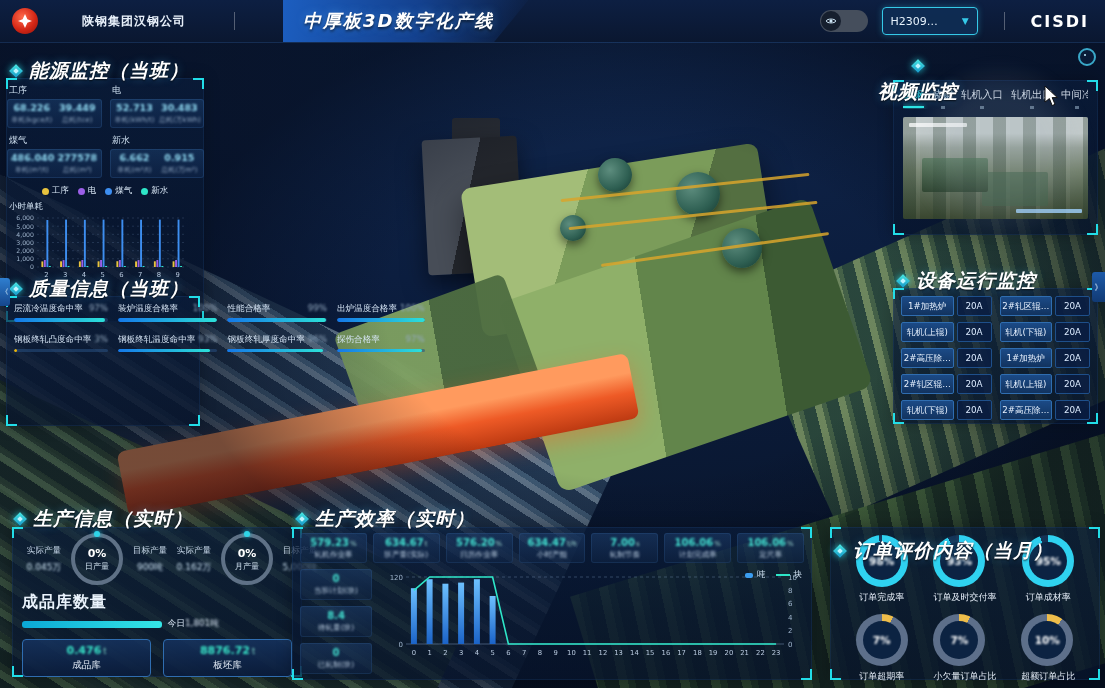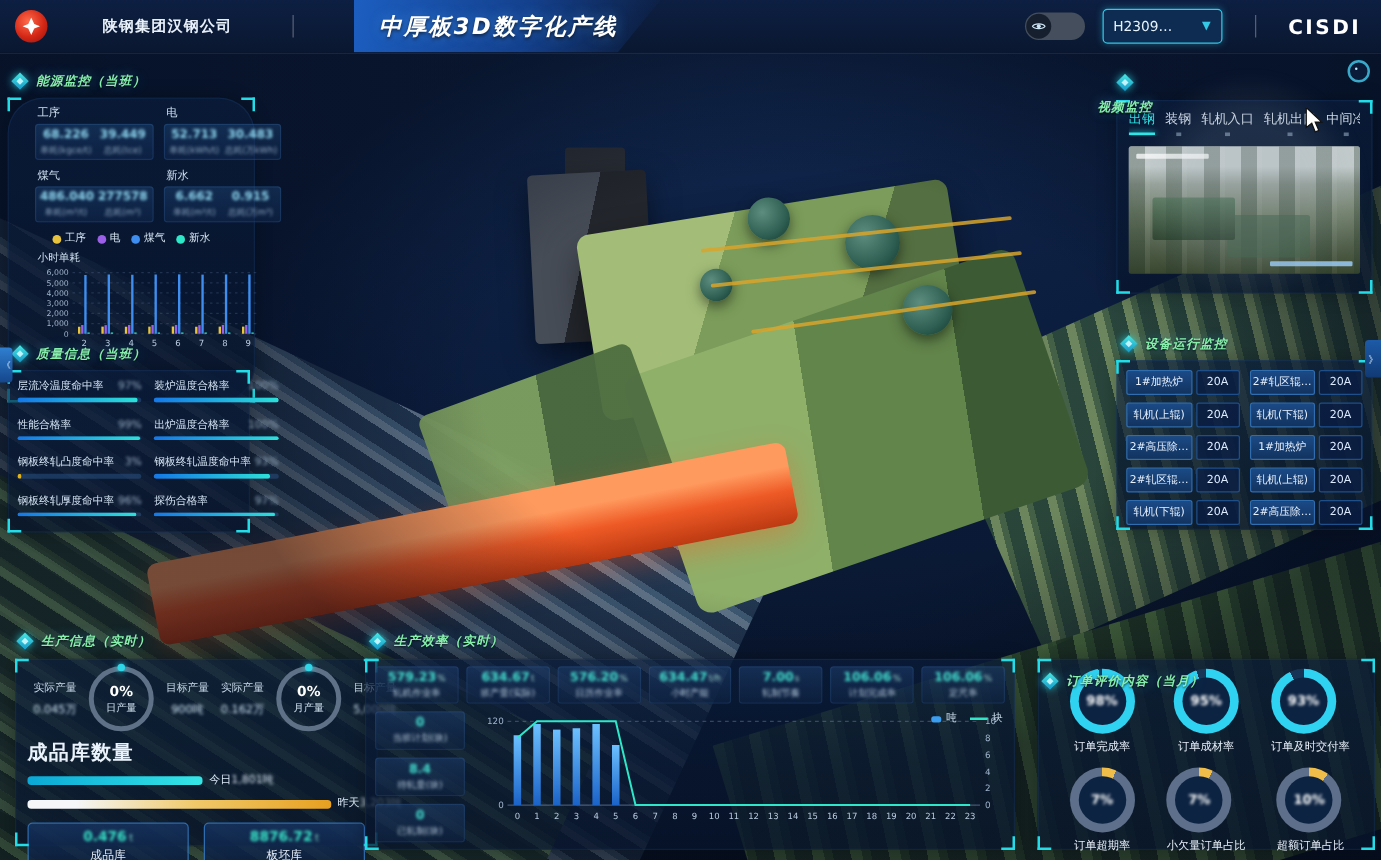--- a/index.html
+++ b/index.html
@@ -57,48 +57,48 @@
     display:flex;align-items:center;justify-content:space-between;padding:0 8px;cursor:pointer;box-shadow:0 0 6px rgba(53,201,232,.35);}
   #shift-select .val{color:#e6f2fc;font-size:11px;}
   #shift-select .car{color:#35c9e8;font-size:9px;margin-left:6px;}
   .tb-brand{color:#fff;font-size:16px;font-weight:bold;letter-spacing:2px;}
 
   
   .hdr{position:absolute;display:flex;align-items:center;gap:7px;z-index:22;}
   .dia{width:12px;height:12px;position:relative;flex:0 0 auto;}
   .dia::before{content:"";position:absolute;inset:1px;background:linear-gradient(135deg,#49e8e2,#1597c8);transform:rotate(45deg);box-shadow:0 0 7px rgba(40,220,230,.8);}
   .dia::after{content:"";position:absolute;inset:4px;background:#bff4ff;transform:rotate(45deg);}
-  .hdr .t{color:#86efac;font-size:10px;font-weight:bold;font-style:italic;letter-spacing:1px;
+  .hdr .t{color:#ffffff;font-size:19px;font-weight:bold;font-style:italic;letter-spacing:1px;
     text-shadow:0 1px 2px rgba(0,0,0,.8),0 0 9px rgba(70,190,255,.4);white-space:nowrap;}
   .panel{position:absolute;z-index:15;background:linear-gradient(180deg,rgba(10,29,60,.66),rgba(7,20,44,.72));
     box-shadow:inset 0 0 0 1px rgba(45,100,165,.16),0 0 14px rgba(0,0,0,.25);}
   .cnr{position:absolute;width:9px;height:9px;border:0 solid #22dde8;pointer-events:none;z-index:3;}
   .cnr.tl{left:0;top:0;border-top-width:2px;border-left-width:2px;}
   .cnr.tr{right:0;top:0;border-top-width:2px;border-right-width:2px;}
   .cnr.bl{left:0;bottom:0;border-bottom-width:2px;border-left-width:2px;}
   .cnr.br{right:0;bottom:0;border-bottom-width:2px;border-right-width:2px;}
   .blur{filter:blur(1.3px);}
 
   
-  #energy-panel{left:6px;top:78px;width:198px;height:244px;padding:6px 22px;box-sizing:border-box;border-radius:29px;}
+  #energy-panel{left:6px;top:78px;width:198px;height:244px;padding:6px 1px;box-sizing:border-box;}
   #e-cards{display:grid;grid-template-columns:1fr 1fr;gap:6px 8px;}
   .eg-l{color:#cfe0f0;font-size:9px;margin:0 0 2px 2px;}
   .eg-c{background:linear-gradient(180deg,rgba(30,70,120,.45),rgba(16,40,80,.5));border-radius:3px;
     display:flex;padding:3px 4px;gap:4px;box-shadow:inset 0 0 0 1px rgba(70,130,200,.2);}
   .eg-i{flex:1;min-width:0;text-align:center;}
   .eg-v{color:#8fd8f0;font-size:9.5px;font-weight:bold;white-space:nowrap;}
   .eg-u{color:#8fa6c0;font-size:7px;white-space:nowrap;margin-top:2px;}
   #e-legend{display:flex;justify-content:center;gap:9px;margin-top:7px;}
   .lg-i{display:flex;align-items:center;gap:3px;color:#d6e4f2;font-size:8.5px;cursor:pointer;}
   .lg-d{width:7px;height:7px;border-radius:50%;}
   #e-chart-label{color:#cfe0f0;font-size:8.5px;margin:4px 0 0 2px;}
 
   
   #quality-panel{left:6px;top:296px;width:194px;height:130px;padding:7px 8px;box-sizing:border-box;}
-  #q-list{display:grid;grid-template-columns:1fr 1fr;gap:12px 10px;}
+  #q-list{display:grid;grid-template-columns:1fr 1fr 1fr 1fr;gap:12px 10px;}
   .q-row{display:flex;justify-content:space-between;align-items:baseline;}
   .q-lab{color:#d5e4f4;font-size:8.6px;white-space:nowrap;overflow:hidden;}
   .q-val{color:#93a9bf;font-size:8.6px;margin-left:3px;}
   .q-track{margin-top:3px;height:3.5px;background:rgba(40,80,130,.55);border-radius:2px;overflow:hidden;}
   .q-fill{height:100%;border-radius:2px;background:linear-gradient(90deg,#1478e8,#2ce0d8);}
 
   
   #mill-panel{left:398px;top:78px;width:280px;height:64px;border:1px solid #2a5a9a;border-radius:6px;
     background:linear-gradient(180deg,rgba(13,36,72,.88),rgba(9,26,54,.9));display:flex;align-items:center;
     padding:8px 12px;box-sizing:border-box;z-index:18;}
@@ -622,24 +622,20 @@
             <div class="pg-sv blur">5,000吨</div>
           </div>
         </div>
       </div>
     <div id="p-inv-title">成品库数量</div>
     <div id="p-inv">
         <div class="inv-row">
           <div class="inv-fill" style="width: 52%; background: linear-gradient(90deg, rgb(10, 168, 214), rgb(53, 230, 230));"></div>
           <span class="inv-lab" style="left: calc(52% + 5px);"><span>今日</span><span class="blur">1,801吨</span></span>
         </div>
-        <div class="inv-row">
-          <div class="inv-fill" style="width: 90%; background: linear-gradient(90deg, rgb(245, 247, 248) 0px, rgb(245, 247, 248) 16%, rgb(240, 201, 106) 55%, rgb(232, 160, 32));"></div>
-          <span class="inv-lab" style="left: calc(90% + 5px);"><span>昨天</span><span class="blur">3,203吨</span></span>
-        </div>
       </div>
     <div id="p-stats">
         <div class="p-stat">
           <div class="v blur">0.476<small>t</small></div>
           <div class="l">成品库</div>
         </div>
         <div class="p-stat">
           <div class="v blur">8876.72<small>t</small></div>
           <div class="l">板坯库</div>
         </div>
@@ -776,34 +772,34 @@
     <div id="o-grid">
         <div>
           <div class="don" style="background: conic-gradient(rgb(47, 210, 240) 98%, rgba(30, 70, 115, 0.55) 0deg);">
             <div class="hole">
               <span class="pv blur">98%</span>
             </div>
           </div>
           <div class="o-lab">订单完成率</div>
         </div>
         <div>
+          <div class="don" style="background: conic-gradient(rgb(47, 210, 240) 93%, rgba(30, 70, 115, 0.55) 0deg);">
+            <div class="hole">
+              <span class="pv blur">93%</span>
+            </div>
+          </div>
+          <div class="o-lab">订单及时交付率</div>
+        </div>
+        <div>
           <div class="don" style="background: conic-gradient(rgb(47, 210, 240) 95%, rgba(30, 70, 115, 0.55) 0deg);">
             <div class="hole">
               <span class="pv blur">95%</span>
             </div>
           </div>
           <div class="o-lab">订单成材率</div>
-        </div>
-        <div>
-          <div class="don" style="background: conic-gradient(rgb(47, 210, 240) 93%, rgba(30, 70, 115, 0.55) 0deg);">
-            <div class="hole">
-              <span class="pv blur">93%</span>
-            </div>
-          </div>
-          <div class="o-lab">订单及时交付率</div>
         </div>
         <div>
           <div class="don" style="background: conic-gradient(rgb(238, 189, 74) 7%, rgb(93, 111, 138) 0deg);">
             <div class="hole">
               <span class="pv blur">7%</span>
             </div>
           </div>
           <div class="o-lab">订单超期率</div>
         </div>
         <div>

